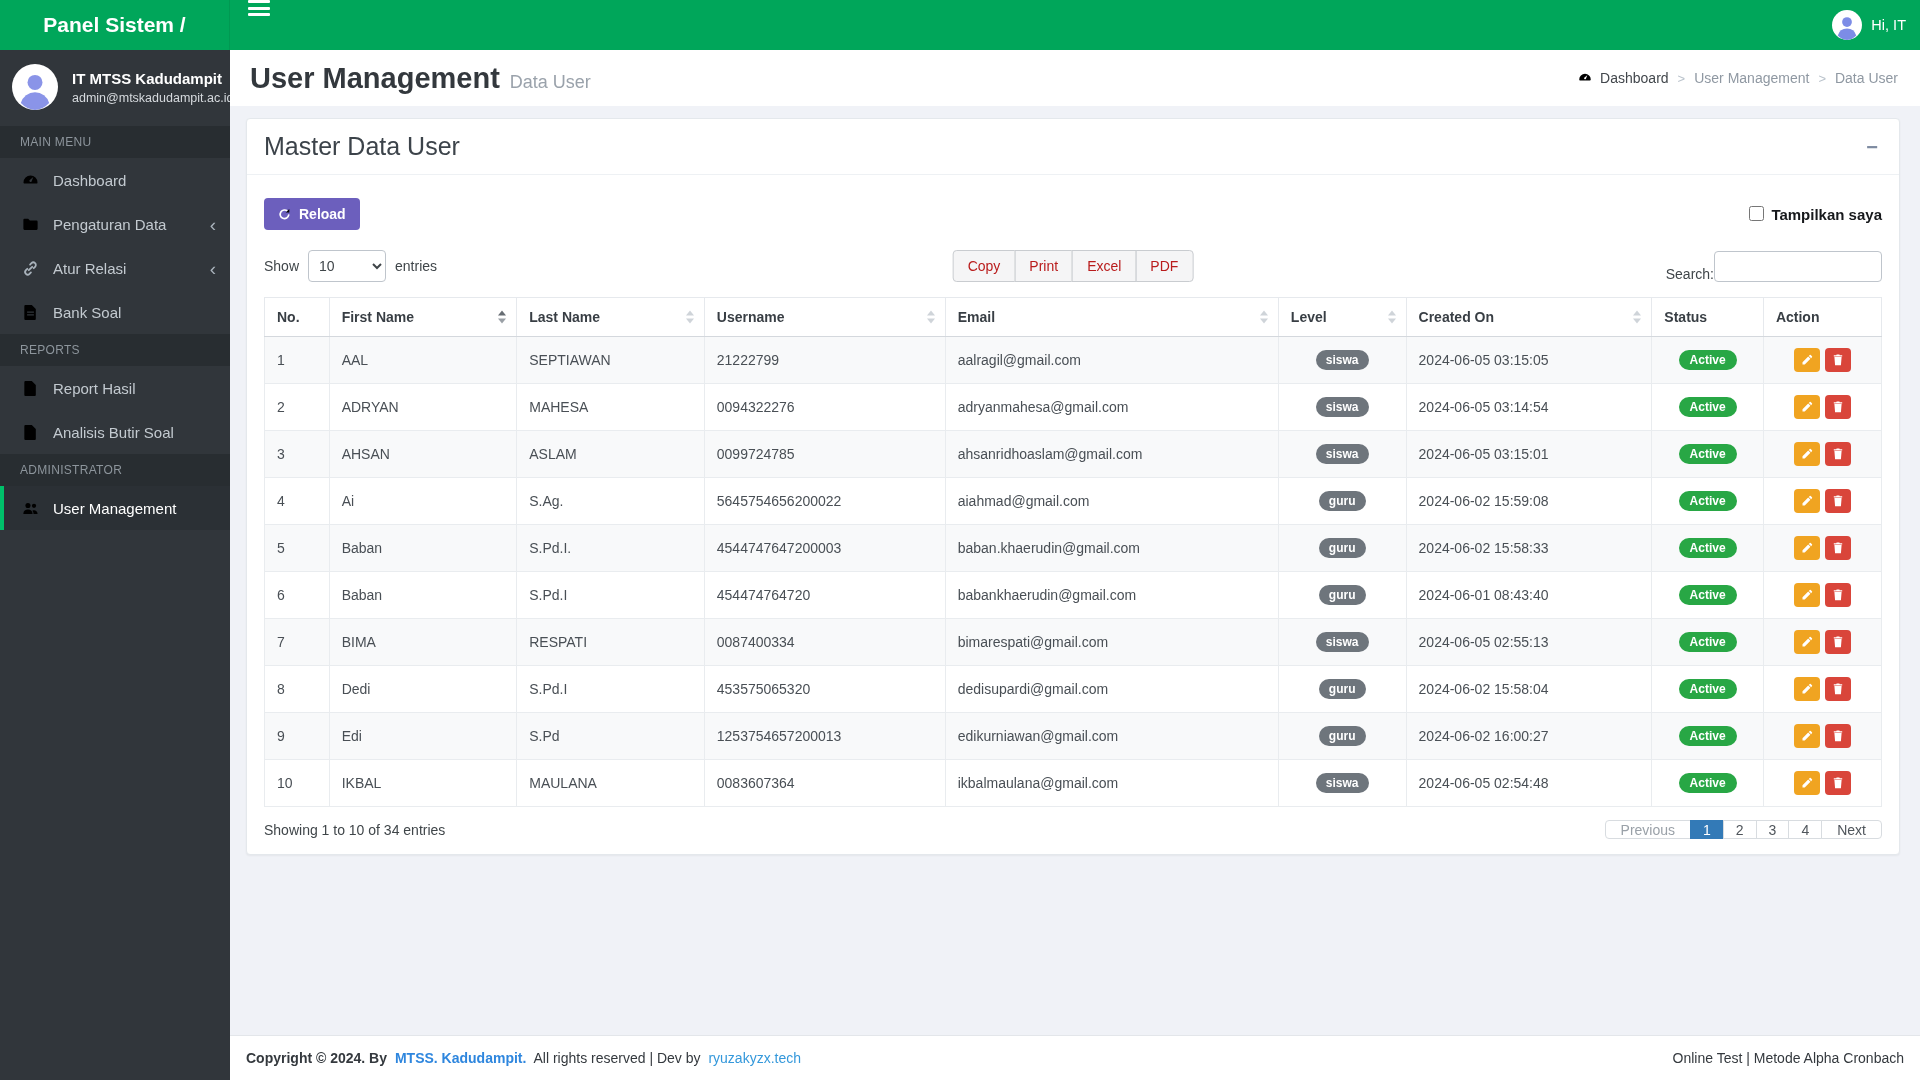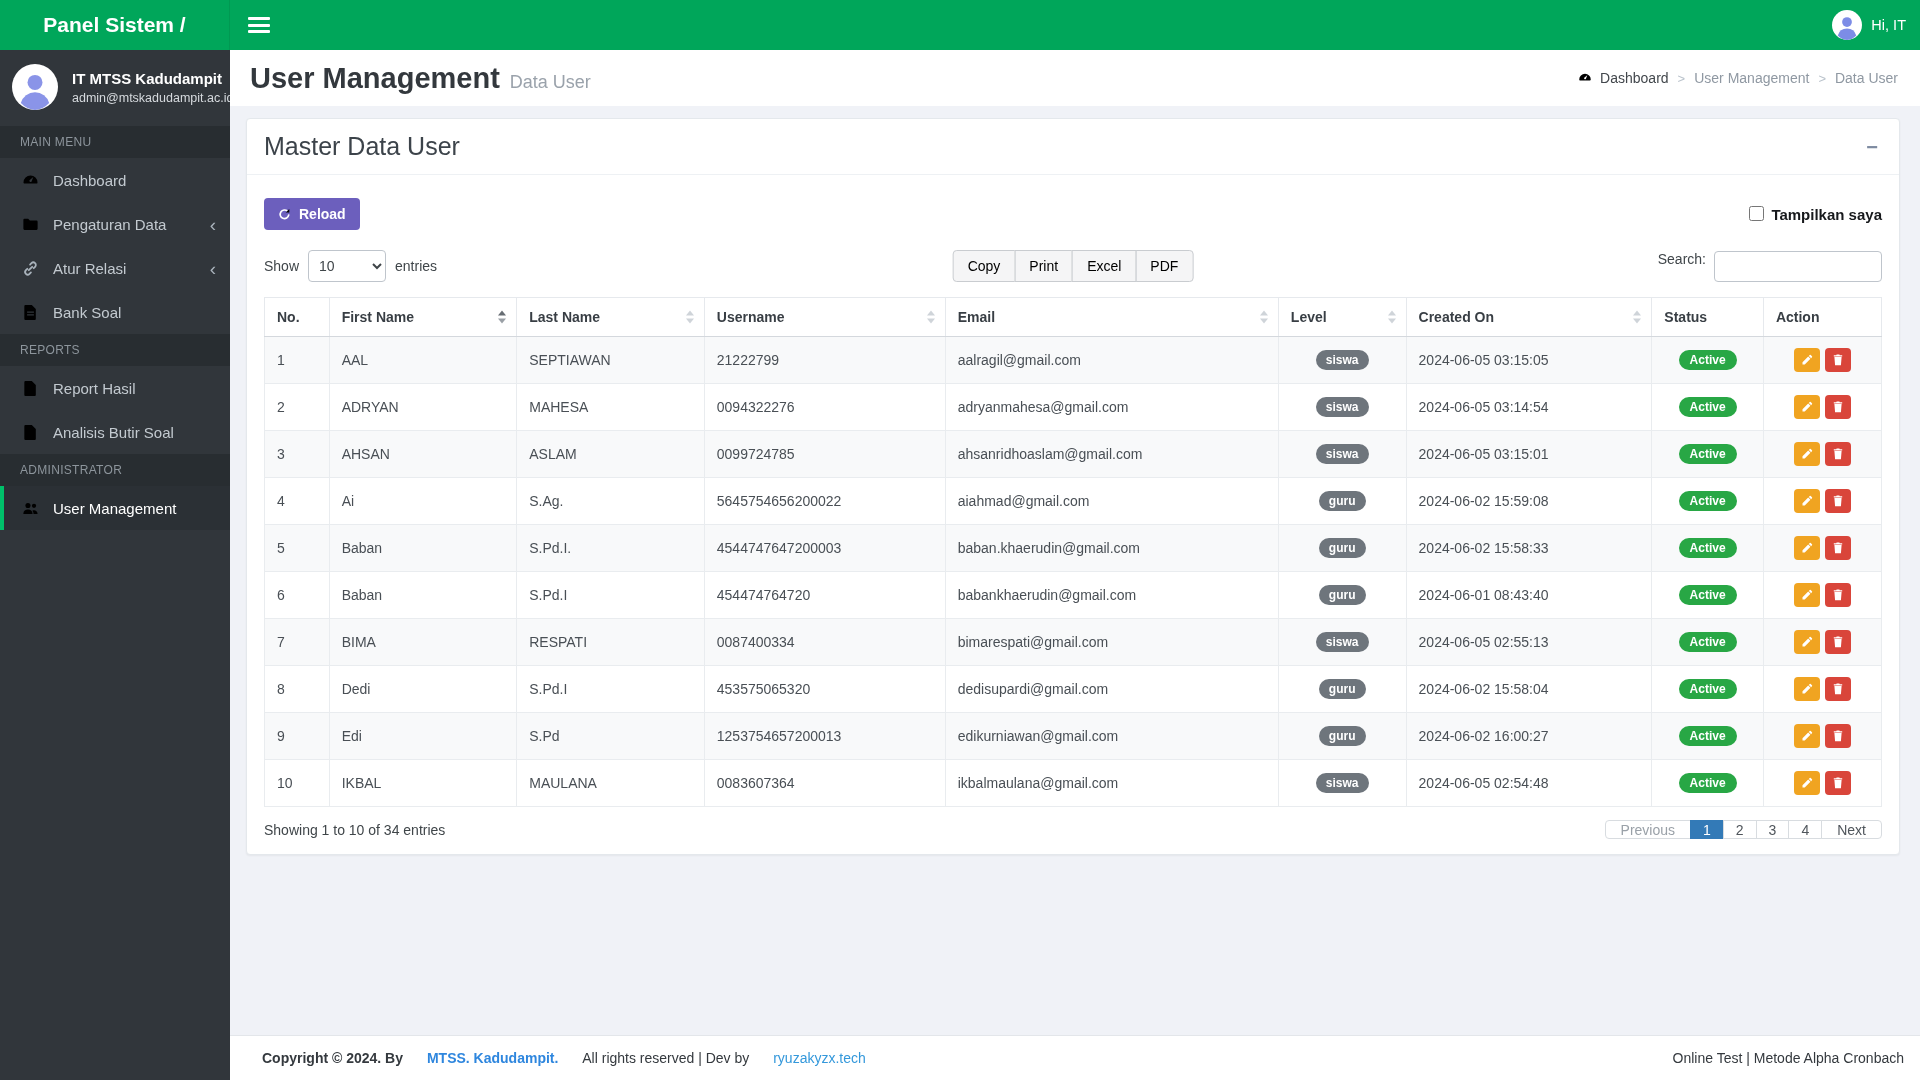--- a/index.html
+++ b/index.html
@@ -5,21 +5,21 @@
   * { box-sizing: border-box; margin: 0; padding: 0; }
   body {
     width: 1920px; height: 1080px; margin: 0; overflow: hidden;
     font-family: "Liberation Sans", sans-serif;
     background: #f0f2f7; color: #3f4549;
   }
   .app { display: grid; grid-template-columns: 230px 1fr; grid-template-rows: 50px 1fr 45px; width: 1920px; height: 1080px; }
 
   
   .brand { grid-column: 1; grid-row: 1; background: #00a65a; color: #fff; display: flex; align-items: center; justify-content: center; font-weight: bold; font-size: 21px; border-right: 1px solid rgba(0,0,0,.08); }
-  .topbar { grid-column: 2; grid-row: 1; background: #00a65a; display: flex; align-items: center; justify-content: space-between; padding: 0 14px 0 18px; gap: 39px; }
+  .topbar { grid-column: 2; grid-row: 1; background: #00a65a; display: flex; justify-content: space-between; padding: 0 14px 0 18px; gap: 39px; }
   .hamburger { width: 22px; height: 16px; display: flex; flex-direction: column; justify-content: space-between; cursor: pointer; }
   .hamburger span { display: block; height: 3px; background: #fff; border-radius: 1px; }
   .top-user { display: flex; align-items: center; gap: 9px; color: #fff; font-size: 14.5px; }
   .avatar-sm { width: 30px; height: 30px; }
 
   
   .sidebar { grid-column: 1; grid-row: 2 / 4; background: #31363b; overflow: hidden; }
   .user-panel { display: flex; align-items: center; gap: 14px; padding: 14px 10px 16px 12px; }
   .avatar-lg { width: 46px; height: 46px; flex: 0 0 46px; }
   .user-name { color: #fff; font-weight: bold; font-size: 15px; }
@@ -54,24 +54,24 @@
   .row-top { display: flex; align-items: center; justify-content: space-between; margin-top: 10px; }
   .btn-reload { background: #6c5fbd; color: #fff; border: none; border-radius: 4px; padding: 8px 14px; font-size: 14px; font-weight: bold; display: inline-flex; align-items: center; gap: 8px; cursor: pointer; }
   .btn-reload svg { width: 13px; height: 13px; display: block; }
   .show-check { display: flex; align-items: flex-start; gap: 7px; font-size: 15px; font-weight: bold; color: #17191c; }
   .show-check input { width: 15px; height: 15px; }
 
   .controls { position: relative; display: flex; align-items: center; margin-top: 20px; }
   .length { display: flex; align-items: center; gap: 9px; font-size: 14px; color: #3f4549; }
   .length select { width: 78px; height: 32px; border: 1px solid #bfc5cc; border-radius: 4px; padding: 0 6px; font-size: 14px; color: #3f4549; background: #fff; }
   .export-group { position: absolute; left: 50%; transform: translateX(-50%); display: flex; }
-  .btn-export { background: #f5f5f6; border: 1px solid #c9ccd0; color: #000000; font-size: 14px; padding: 7px 14px; margin-left: -1px; cursor: pointer; }
+  .btn-export { background: #f5f5f6; border: 1px solid #c9ccd0; color: #b91c1c; font-size: 14px; padding: 7px 14px; margin-left: -1px; cursor: pointer; }
   .btn-export:first-child { border-radius: 4px 0 0 4px; margin-left: 0; }
   .btn-export:last-child { border-radius: 0 4px 4px 0; }
-  .searchbox { margin-left: auto; display: flex; align-items: flex-start; gap: 8px; font-size: 14px; color: #3f4549; }
+  .searchbox { margin-left: auto; display: flex; align-items: flex-end; font-size: 14px; color: #3f4549; }
   .searchbox input { width: 168px; height: 31px; border: 1px solid #bfc5cc; border-radius: 4px; padding: 0 8px; font-size: 14px; }
 
   
   table.data { width: 100%; border-collapse: collapse; margin-top: 15px; font-size: 14px; }
   table.data th { text-align: left; font-weight: bold; color: #383e44; padding: 11px 12px; border: 1px solid #e6e9ed; border-bottom: 1px solid #d4d8dd; position: relative; }
   table.data td { padding: 11px 12px; border: 1px solid #e9ecef; color: #494f55; }
   table.data tbody tr:nth-child(odd) { background: #f8f9fa; }
   th.c, td.c { text-align: center; }
   .sorter { position: absolute; right: 9px; top: 50%; transform: translateY(-50%); width: 9px; height: 15px; }
   .sorter i { position: absolute; left: 0; width: 0; height: 0; border-left: 4.5px solid transparent; border-right: 4.5px solid transparent; }
@@ -92,21 +92,21 @@
   .page-btn { min-width: 33px; height: 19px; display: flex; align-items: center; justify-content: center; background: #fff; border: 1px solid #d8dce0; margin-left: -1px; font-size: 14px; color: #4f555b; padding: 0 12px; cursor: pointer; }
   .page-btn.prev { border-radius: 4px 0 0 4px; color: #9aa1a8; margin-left: 0; padding: 0 15px; }
   .page-btn.next { border-radius: 0 4px 4px 0; padding: 0 15px; }
   .page-btn.current { background: #337ab7; border-color: #337ab7; color: #fff; }
 
   
   .footer { grid-column: 2; grid-row: 3; background: #fff; border-top: 1px solid #e3e6ea; display: flex; align-items: center; justify-content: space-between; padding: 0 16px; font-size: 14px; color: #34393e; }
   .f-bold { font-weight: bold; }
   .f-brand { color: #2e86de; font-weight: bold; }
   .f-link { color: #3498db; }
-  .f-left span { margin-right: 4px; margin-left: 16px; }
+  .f-left span { margin-right: 4px; }
 </style>
 </head>
 <body>
 
 <svg width="0" height="0" style="position:absolute">
   <defs>
     <symbol id="i-gauge" viewBox="0 0 16 16">
       <path d="M8 3.2A6.6 6.6 0 0 0 1.4 9.8c0 .6.5 1.1 1.1 1.1h11a1.1 1.1 0 0 0 1.1-1.1A6.6 6.6 0 0 0 8 3.2zm.9 5.9a1.15 1.15 0 0 1-1.8-1.4l3.5-2.9-1.6 4.2z"></path>
     </symbol>
     <symbol id="i-folder" viewBox="0 0 16 16">

